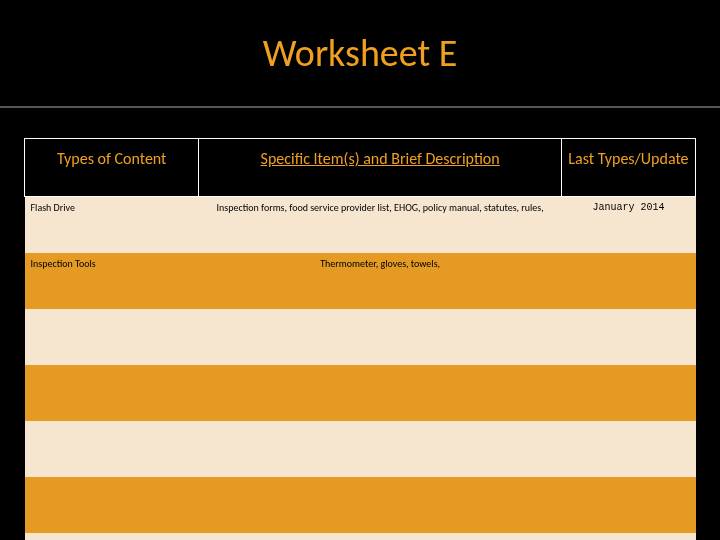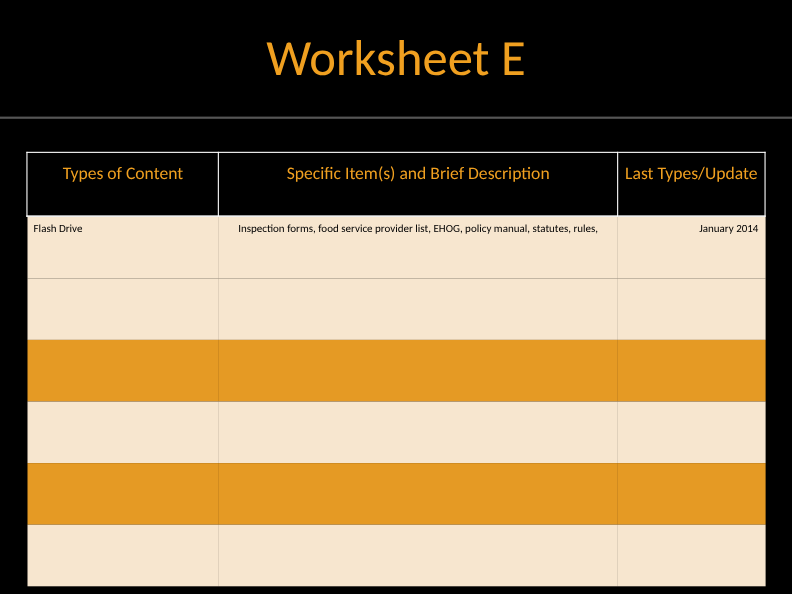--- a/index.html
+++ b/index.html
@@ -12,21 +12,21 @@
   }
   .title-area {
     height: 108px;
     display: flex;
     align-items: center;
     justify-content: center;
     border-bottom: 2px solid #555;
   }
   .title {
     color: #f0a020;
-    font-size: 46px;
+    font-size: 38px;
     font-weight: 400;
   }
   .table-wrap {
     padding: 30px 24px 0 24px;
   }
   table {
     width: 100%;
     border-collapse: collapse;
     table-layout: fixed;
   }
@@ -34,35 +34,35 @@
     background: #000;
     color: #f0a020;
     font-weight: 400;
     font-size: 16px;
     padding: 10px 6px 28px 6px;
     text-align: center;
     vertical-align: top;
     border: 1px solid #fff;
   }
   th.col-type { width: 26%; }
-  th.col-desc { width: 54%; }
+  th.col-desc { width: 54%; text-decoration: underline; }
   th.col-date { width: 20%; }
   td {
     font-size: 10px;
     color: #000;
     padding: 4px 6px;
     vertical-align: top;
     height: 56px;
     line-height: 1.3;
   }
   tr.row-light td { background: #f7e6cf; }
   tr.row-dark  td { background: #e59a24; }
   td.type-cell { text-align: left; }
   td.desc-cell { text-align: center; }
-  td.date-cell { text-align: right; }
+  td.date-cell { text-align: center; font-family: Liberation Mono, monospace; }
 </style>
 </head>
 <body>
 
 <div class="title-area">
   <h1 class="title">Worksheet E</h1>
 </div>
 
 <div class="table-wrap">
   <table>
@@ -71,20 +71,25 @@
         <th class="col-type">Types of Content</th>
         <th class="col-desc">Specific Item(s) and Brief Description</th>
         <th class="col-date">Last Types/Update</th>
       </tr>
     </thead>
     <tbody>
       <tr class="row-light">
         <td class="type-cell">Flash Drive</td>
         <td class="desc-cell">Inspection forms, food service provider list, EHOG, policy manual, statutes, rules,</td>
         <td class="date-cell">January 2014</td>
+      </tr>
+      <tr class="row-dark">
+        <td class="type-cell">Inspection Tools</td>
+        <td class="desc-cell">Thermometer, gloves, towels,</td>
+        <td class="date-cell"></td>
       </tr>
       <tr class="row-light">
         <td class="type-cell"></td>
         <td class="desc-cell"></td>
         <td class="date-cell"></td>
       </tr>
       <tr class="row-dark">
         <td class="type-cell"></td>
         <td class="desc-cell"></td>
         <td class="date-cell"></td>

